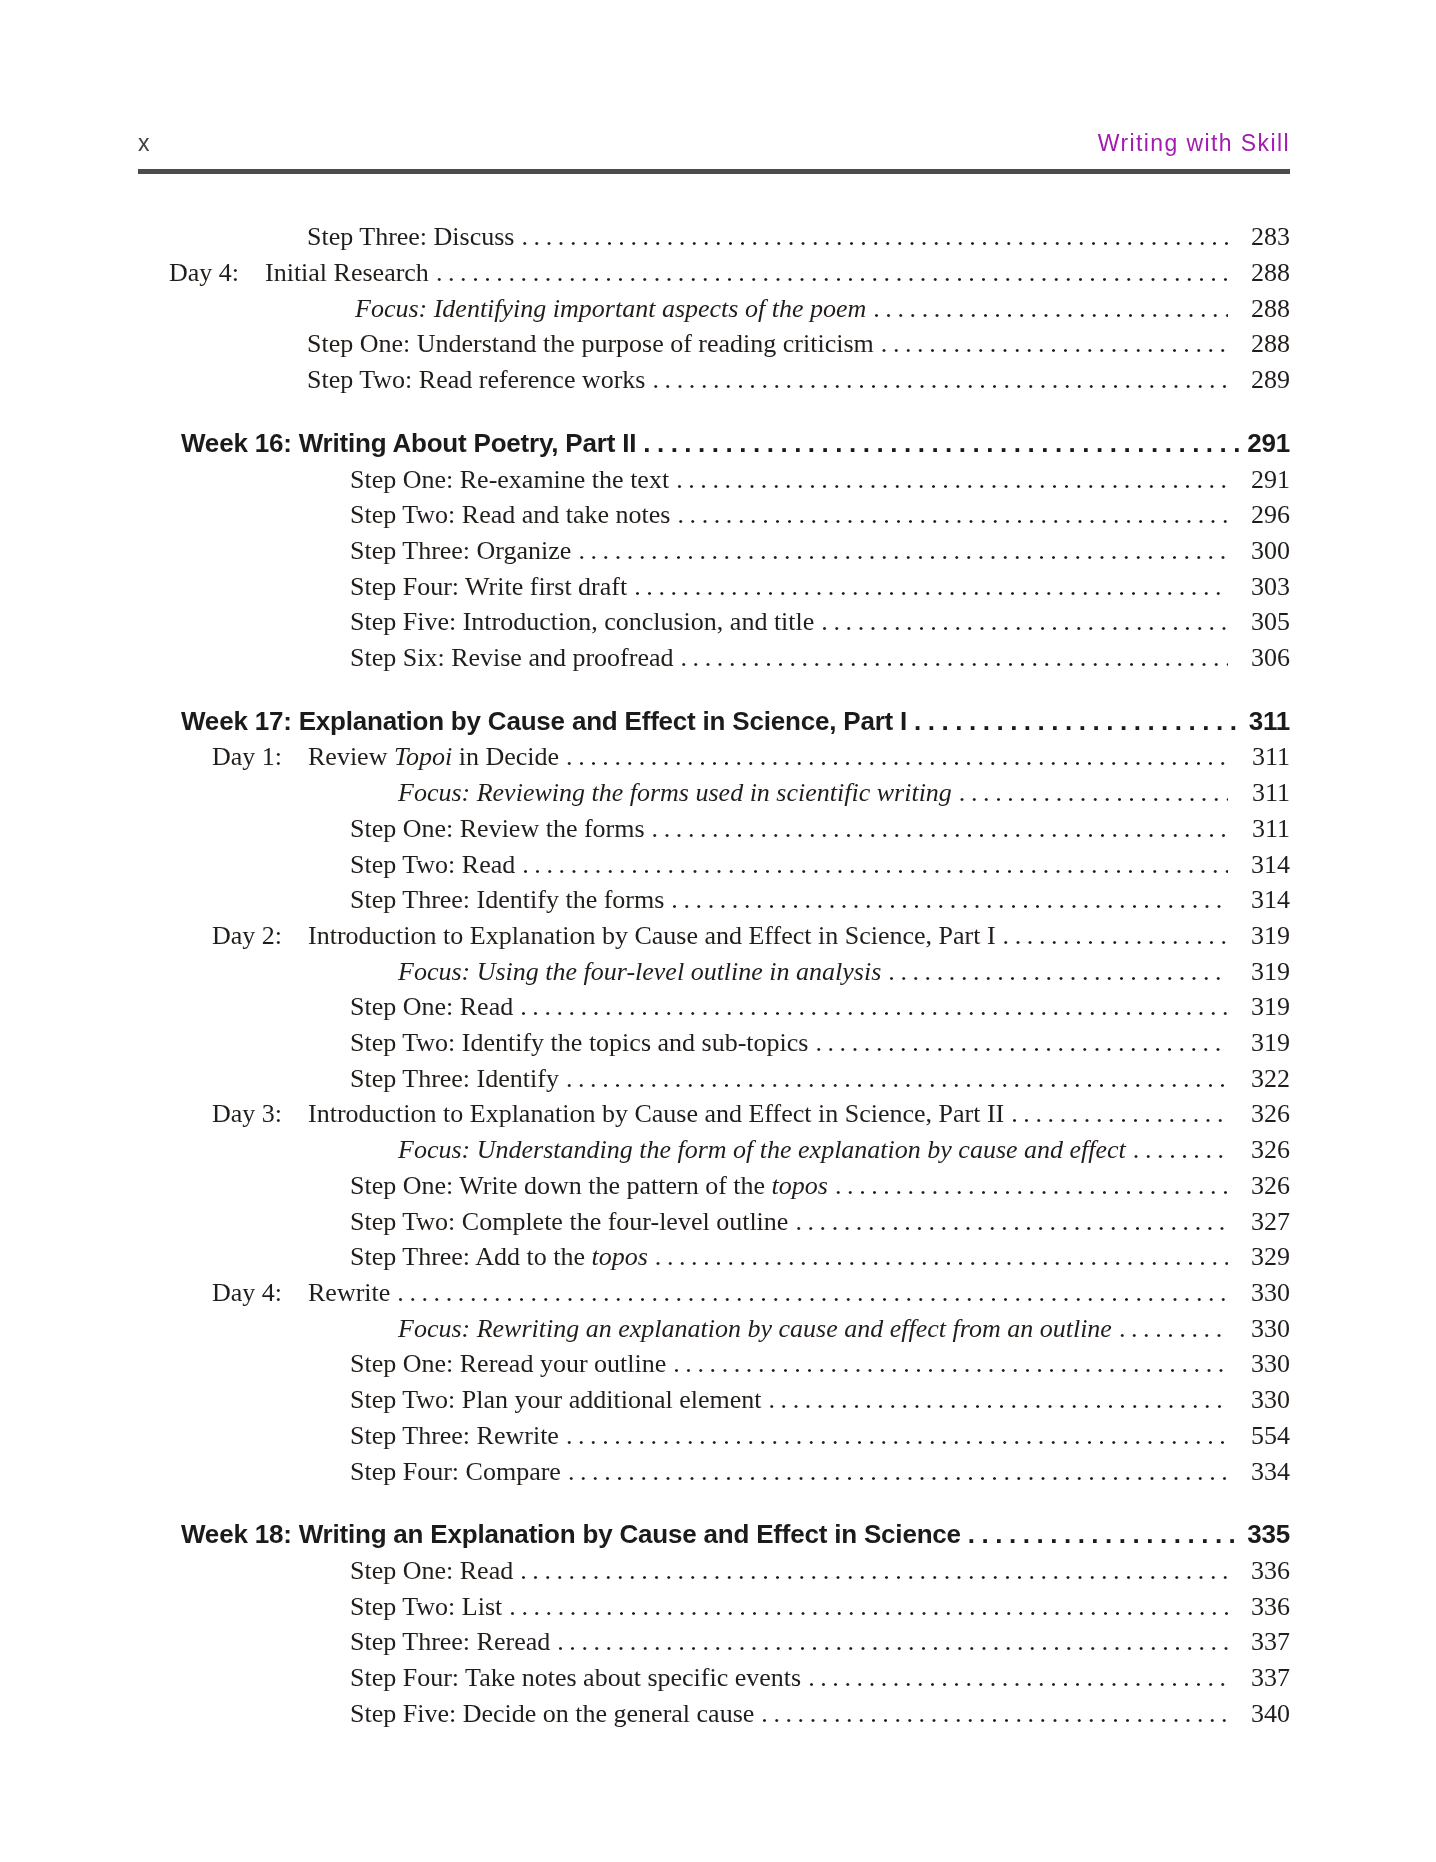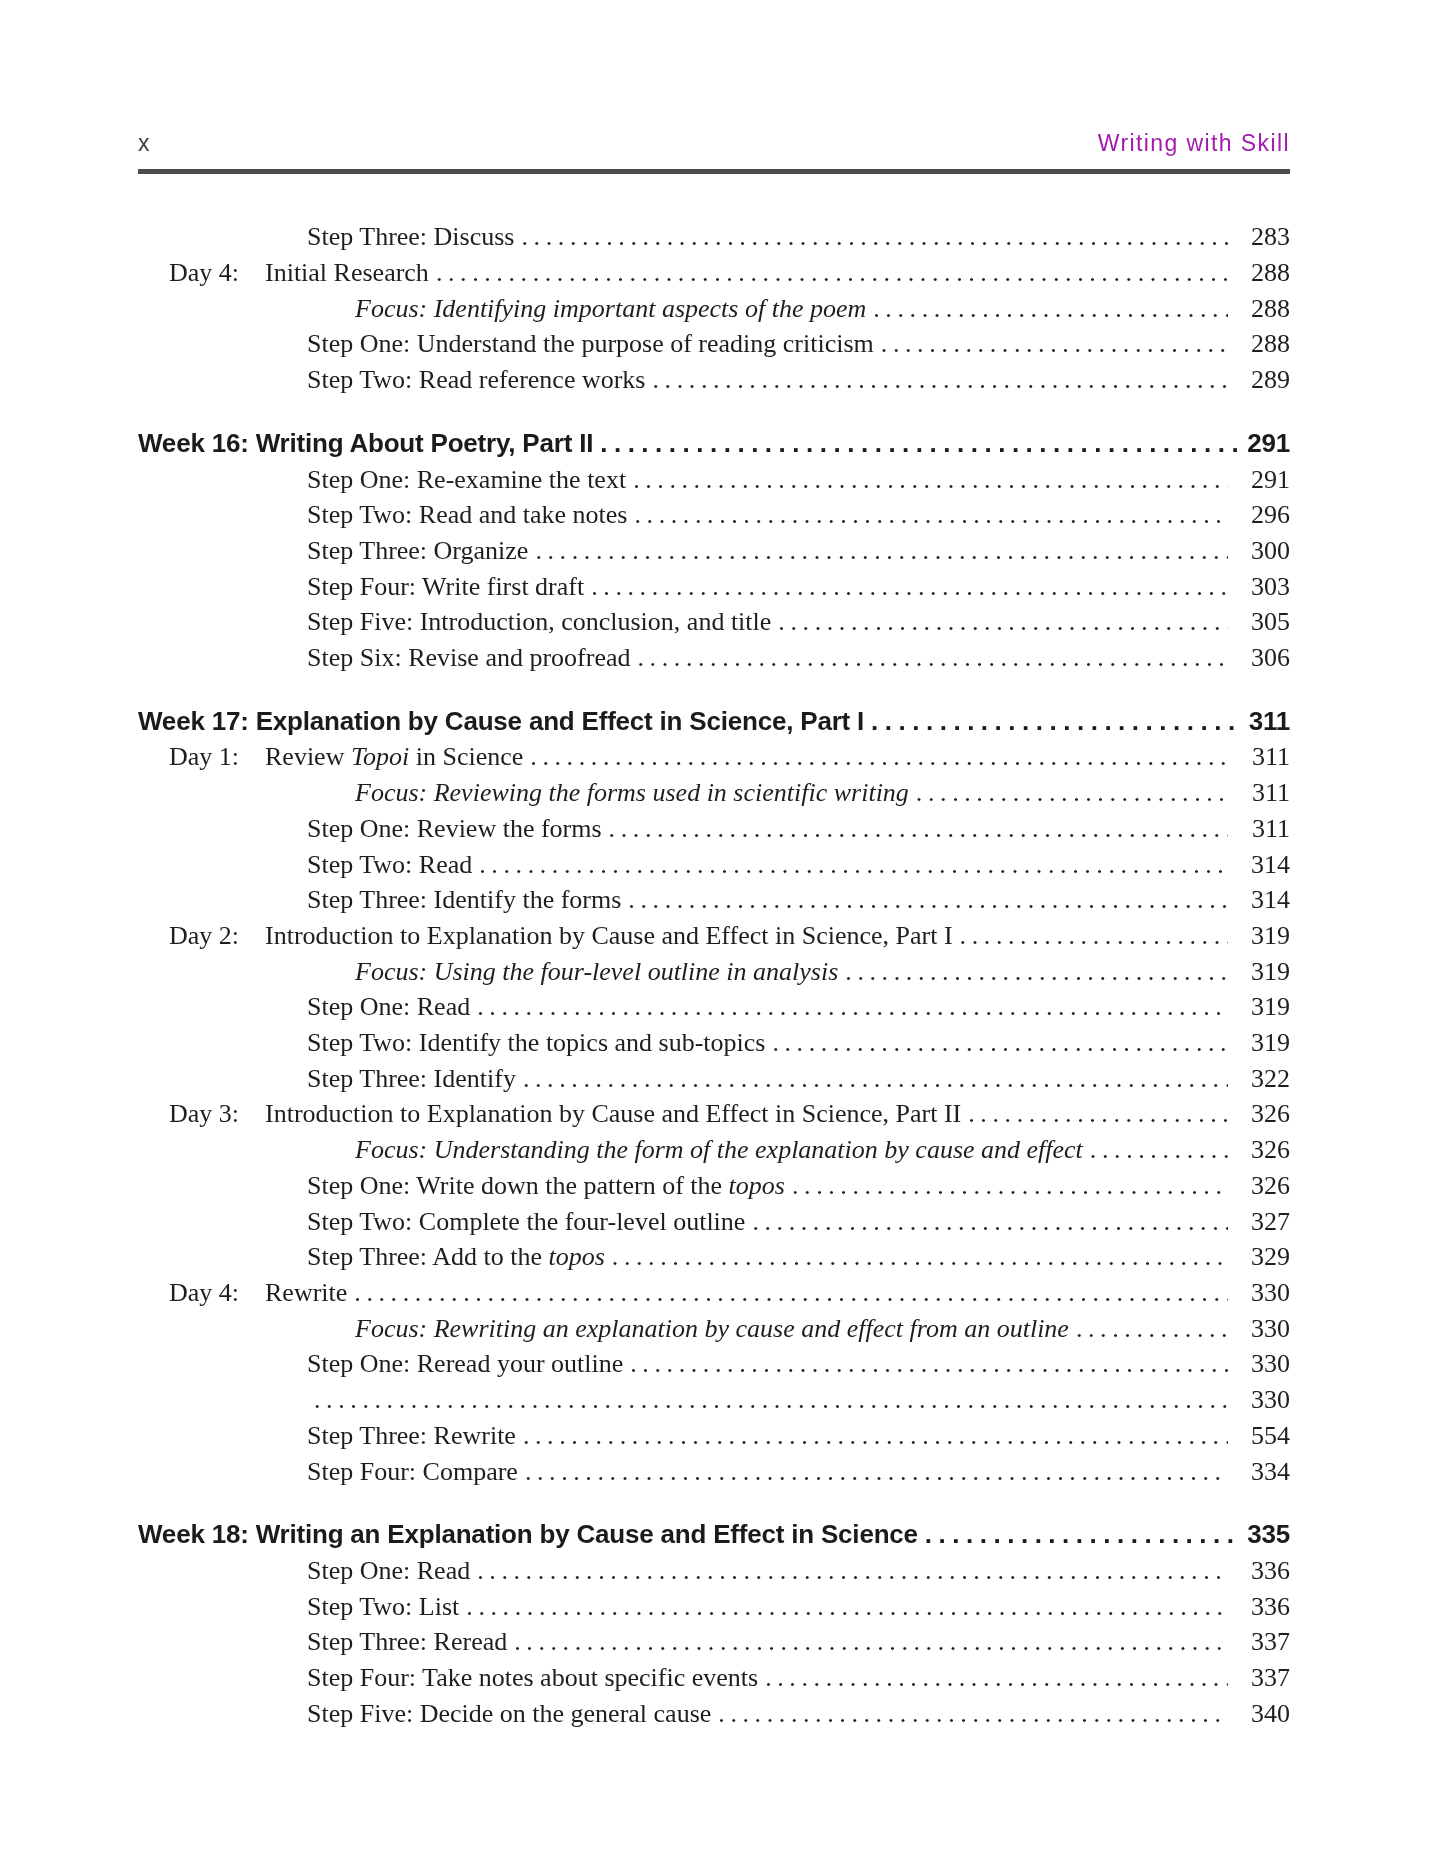--- a/index.html
+++ b/index.html
@@ -29,21 +29,21 @@
   }
   .book-title { letter-spacing:1.4px; color:#a21caf; }
   .folio { color:#3f4042; }
   .rule {
     height:5px;
     background:#4b4c4d;
     margin-top:13px;
   }
   
   .toc { margin-top:45px; color:#211d1b; font-size:26px; }
-  .toc-section.with-heading { margin-top:28px; }
+  .toc-section.with-heading { margin-top:28px;margin-left:43px; }
   .toc-row {
     display:flex;
     align-items:flex-start;
     line-height:35.7px;
     white-space:nowrap;
   }
   .toc-row .t { white-space:pre; }
   .leader {
     flex:1 1 auto;
     min-width:0;
@@ -159,21 +159,21 @@
           </div>
         </div>
         <div class="toc-section with-heading">
           <div class="toc-row row-week">
             <span class="t">Week 17: Explanation by Cause and Effect in Science, Part I</span>
             <span class="leader"></span>
             <span class="page-num">311</span>
           </div>
           <div class="toc-row row-day">
             <span class="day-label">Day 1:</span>
-            <span class="t"><span>Review </span><span class="it">Topoi</span><span> in Science</span></span>
+            <span class="t"><span>Review </span><span class="it">Topoi</span><span> in Decide</span></span>
             <span class="leader"></span>
             <span class="page-num">311</span>
           </div>
           <div class="toc-row row-focus">
             <span class="t"><span>Focus: Reviewing the forms used in scientific writing</span></span>
             <span class="leader"></span>
             <span class="page-num">311</span>
           </div>
           <div class="toc-row row-step">
             <span class="t"><span>Step One: Review the forms</span></span>
@@ -252,20 +252,21 @@
             <span class="t"><span>Focus: Rewriting an explanation by cause and effect from an outline</span></span>
             <span class="leader"></span>
             <span class="page-num">330</span>
           </div>
           <div class="toc-row row-step">
             <span class="t"><span>Step One: Reread your outline</span></span>
             <span class="leader"></span>
             <span class="page-num">330</span>
           </div>
           <div class="toc-row row-step">
+            <span class="t"><span>Step Two: Plan your additional element</span></span>
             <span class="leader"></span>
             <span class="page-num">330</span>
           </div>
           <div class="toc-row row-step">
             <span class="t"><span>Step Three: Rewrite</span></span>
             <span class="leader"></span>
             <span class="page-num">554</span>
           </div>
           <div class="toc-row row-step">
             <span class="t"><span>Step Four: Compare</span></span>

